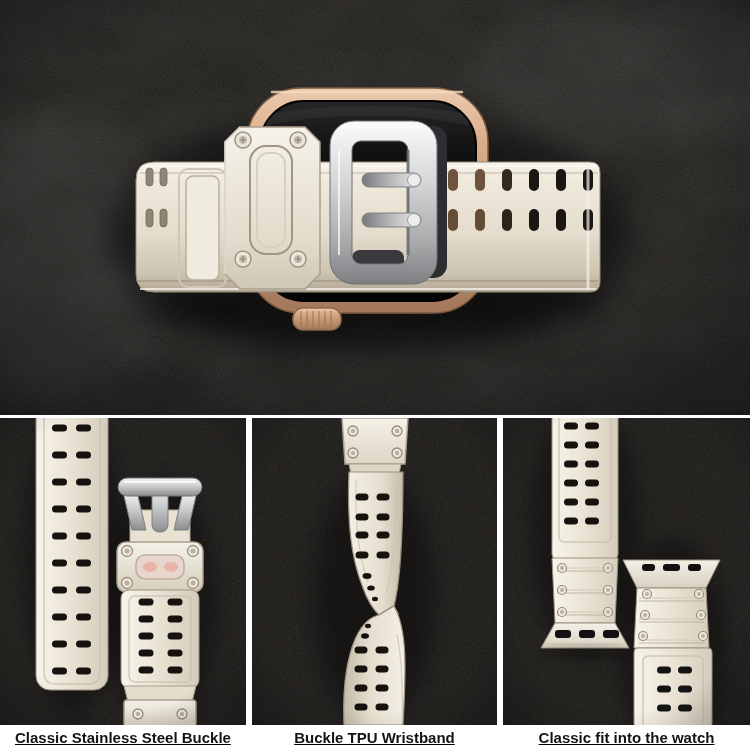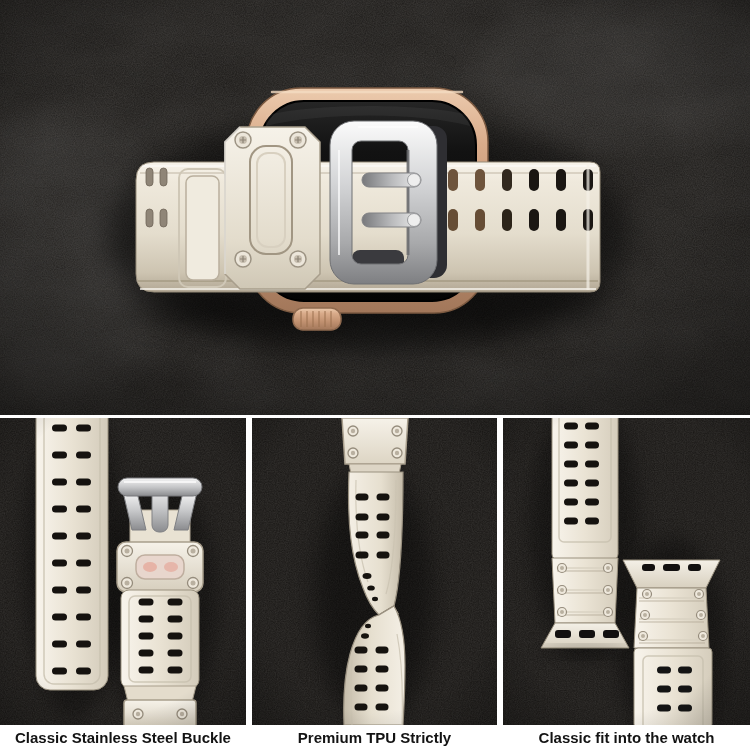--- a/index.html
+++ b/index.html
@@ -3,21 +3,21 @@
 <meta charset="utf-8">
 <style>
   * { margin:0; padding:0; box-sizing:border-box; }
   html,body { width:750px; height:750px; }
   body { font-family:"Liberation Sans", sans-serif; background:#ffffff; }
   .page { width:750px; height:750px; display:flex; flex-direction:column; overflow:hidden; background:#ffffff; }
   .hero { width:750px; height:415px; }
   .hero svg, .panel svg { display:block; }
   .panels { width:750px; height:310px; background:#ffffff; padding-top:3px; display:flex; gap:6px; }
   .panel { height:307px; overflow:hidden; }
-  .captions { width:750px; height:25px; background:#ffffff; display:flex; gap:6px; align-items:center; }
+  .captions { width:750px; height:25px; background:#ffffff; display:flex; gap:6px; align-items:center;text-decoration:underline; }
   .cap { font-weight:bold; font-size:15px; color:#131313; text-align:center; line-height:25px; letter-spacing:0px; }
   .cap:nth-child(1){ width:246px; }
   .cap:nth-child(2){ width:245px; }
   .cap:nth-child(3){ width:247px; }
 </style>
 </head>
 <body>
 
 <div class="page">
 
@@ -539,17 +539,17 @@
               <rect x="175" y="286.5" width="14" height="7" rx="3.5"></rect>
         </g>
       </g>
       <rect width="247" height="307" fill="url(#gV3)"></rect>
     </svg>
     </div>
   </div>
 
   <div class="captions">
     <div class="cap">Classic Stainless Steel Buckle</div>
-    <div class="cap">Premium TPU Strictly</div>
+    <div class="cap">Buckle TPU Wristband</div>
     <div class="cap">Classic fit into the watch</div>
   </div>
 
 </div>
 
 </body></html>

